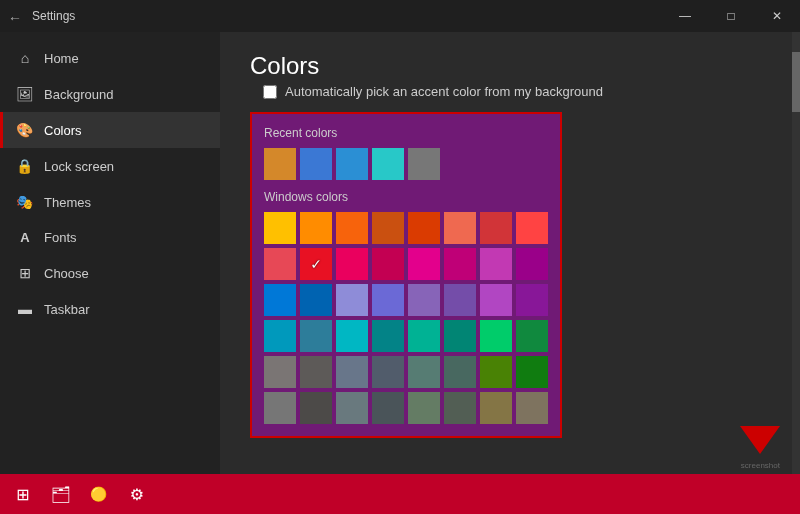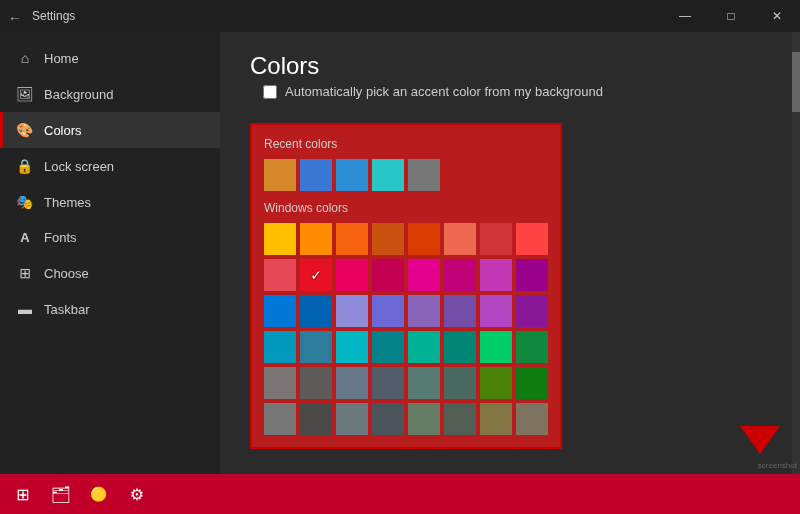--- a/index.html
+++ b/index.html
@@ -135,39 +135,39 @@
     }
     .page-subtitle {
       font-size: 13px;
       color: #ccc;
       margin-bottom: 16px;
     }
     .checkbox-row {
       display: flex;
       align-items: center;
       gap: 8px;
-      margin-bottom: 24px;
+      margin-bottom: 13px;
       padding-left: 13px;
     }
     .checkbox-row input[type="checkbox"] {
       width: 14px;
       height: 14px;
       accent-color: #0078d4;
     }
     .checkbox-label {
       font-size: 13px;
       color: #ccc;
     }
 
     
     .color-picker-box {
       border: 2px solid #c00;
       padding: 12px;
       display: inline-block;
-      background: #b91c1c;
+      background: #701a75;
     }
     .section-label {
       font-size: 12px;
       color: #ccc;
       margin-bottom: 8px;
     }
     .color-row {
       display: flex;
       gap: 4px;
       margin-bottom: 10px;
@@ -243,21 +243,21 @@
       height: 0;
       border-left: 20px solid transparent;
       border-right: 20px solid transparent;
       border-top: 28px solid #c00;
     }
 
     
     .watermark {
       position: absolute;
       bottom: 44px;
-      right: 3px;
+      right: 20px;
       font-size: 8px;
       color: #666;
     }
   </style>
 </head>
 <body>
 
 <div class="titlebar">
   <span class="titlebar-back">←</span>
   <span class="titlebar-title">Settings</span>

